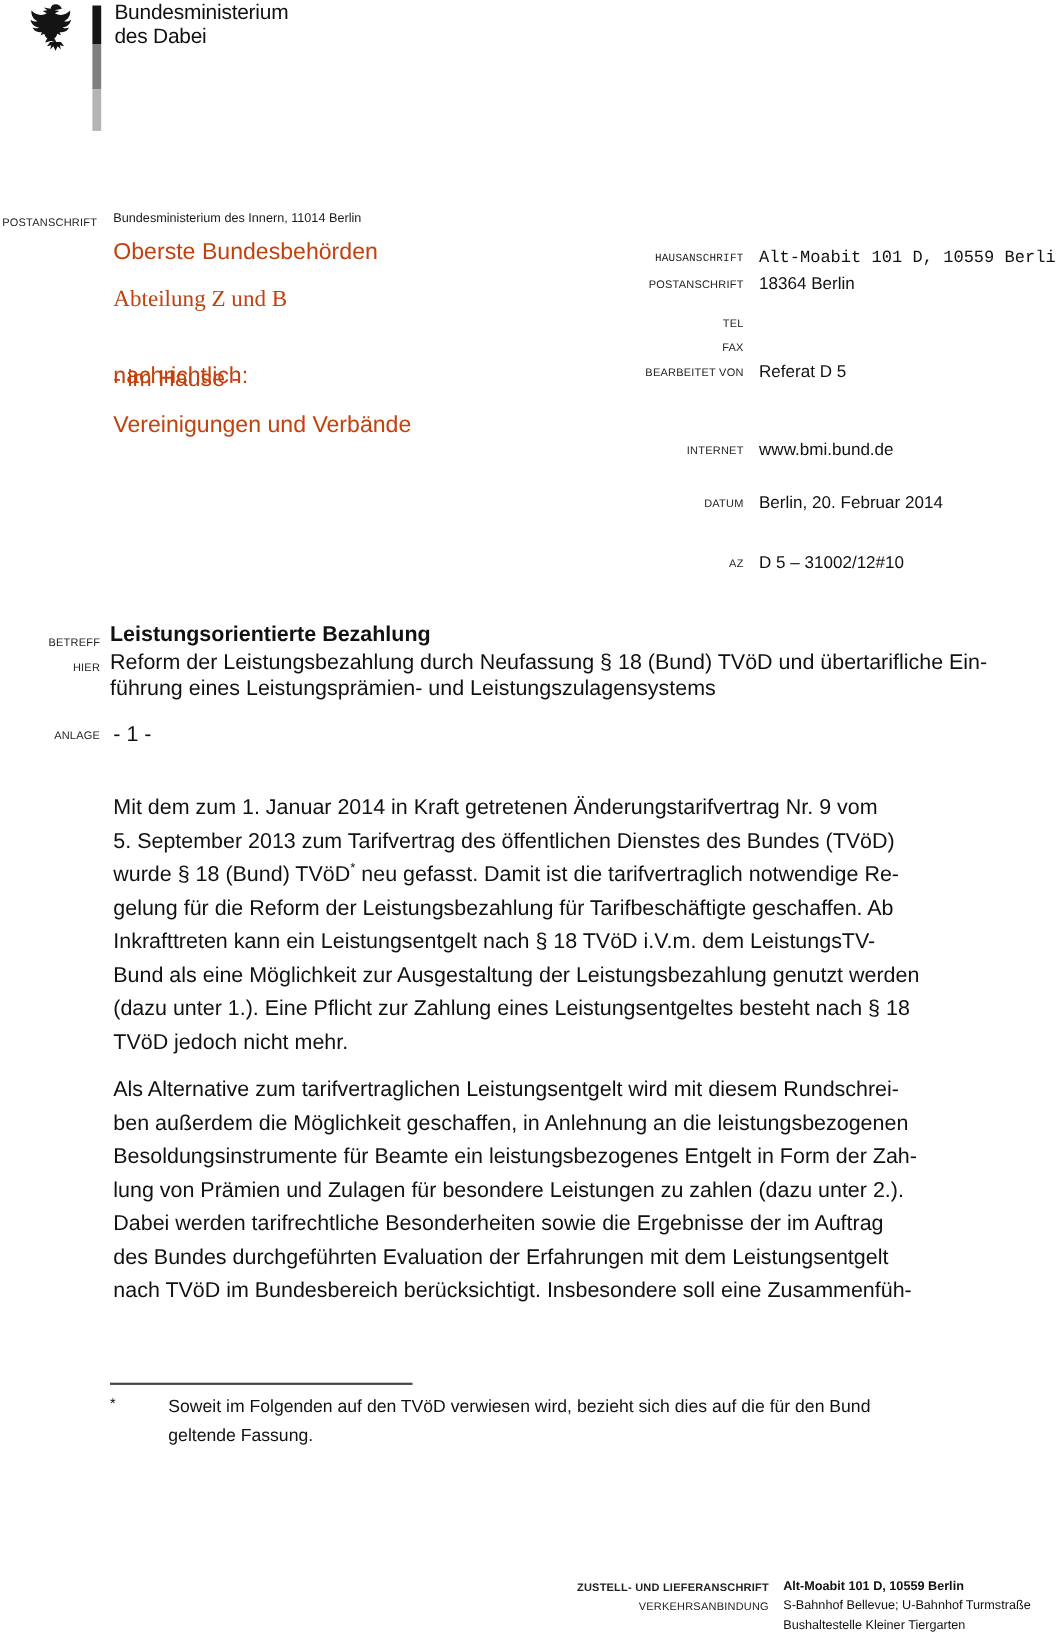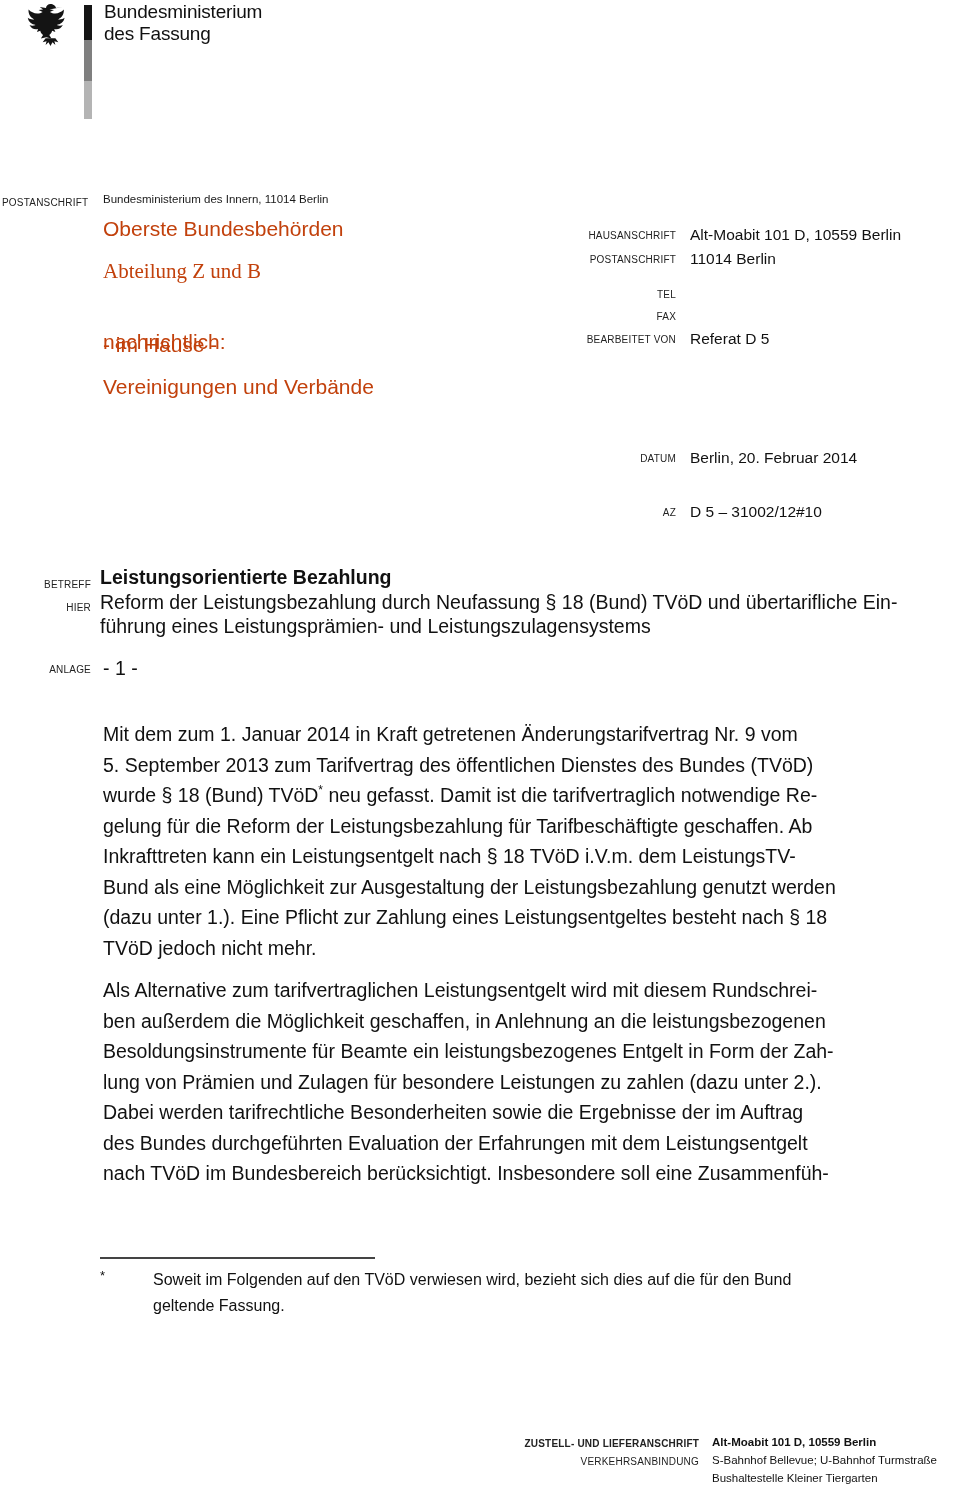--- a/index.html
+++ b/index.html
@@ -34,21 +34,21 @@
   .senderline-lbl { position:absolute; left:2px; top:196px; }
   .senderline-val { position:absolute; left:103px; top:192px; font-size:11.5px; line-height:14px; white-space:nowrap; }
   
   .rcpt { position:absolute; left:103px; font-size:21px; line-height:24px; white-space:pre; color:#c2410c; }
   .rcpt1 { top:217px; } .rcpt2 { top:259px;font-family:Liberation Serif, serif; } .rcpt3 { top:285px;margin-top:48px; }
   .rcpt4 { top:330px; } .rcpt5 { top:375px; }
   
   .crow { position:absolute; left:0; width:100%; height:20px; }
   .crow .lbl { position:absolute; right:284px; top:4px; }
   .crow .val { position:absolute; left:690px; top:0; font-size:15.5px; line-height:19px; white-space:nowrap; color:#111; }
-  .crow-1 { top:225px; } .crow-2 { top:249px; } .crow-3 { top:284px; }
+  .crow-1 { top:225px;font-family:Liberation Mono, monospace; } .crow-2 { top:249px; } .crow-3 { top:284px; }
   .crow-4 { top:306px; } .crow-5 { top:329px; } .crow-6 { top:374px; }
   .crow-7 { top:400px; } .crow-datum { top:448px; } .crow-az { top:474px;margin-top:28px; }
   
   .subjlbl { position:absolute; left:0; width:91px; text-align:right; }
   .betreff-lbl { top:578px; } .hier-lbl { top:601px; } .anlage-lbl { top:663px; }
   .subject-bold { position:absolute; left:100px; top:566px; font-size:19.5px; font-weight:bold; line-height:23.5px; white-space:pre; color:#111; }
   .subject-rest { position:absolute; left:100px; top:591px; font-size:19.5px; line-height:23.5px; white-space:pre-line; color:#111; }
   .anlage-val { position:absolute; left:103px; top:656px; font-size:19.5px; line-height:24px; white-space:pre; color:#111; }
   
   .para { position:absolute; left:103px; width:860px; color:#111; }
@@ -76,50 +76,54 @@
       <path fill="#141414" d="M25 3c-2.5 0-4.5 1.8-4.6 4.2L14 6l3.4 2.6-4.6.6 4.2 2-2.6 1.2C10 13.6 5.6 12 2.6 8.8c-.4 4.6 2 8.4 5.8 10-2.4.4-4.8-.2-6.6-1.6.8 4.4 4.2 7 8 7.2-2 1-4.2 1-6.2.2 1.6 3.6 5.4 5 8.8 4l-1.2 3 3.4-1.2c.2 1.8 1.2 3.2 2.8 4.2l-2.2 3.8 5.4-1.4 5.4 1.4-2.2-3.8c1.6-1 2.6-2.4 2.8-4.2l3.4 1.2-1.2-3c3.4 1 7.2-.4 8.8-4-2 .8-4.2.8-6.2-.2 3.8-.2 7.2-2.8 8-7.2-1.8 1.4-4.2 2-6.6 1.6 3.8-1.6 6.2-5.4 5.8-10-3 3.2-7.4 4.8-11.6 3.6l-2.6-1.2 4.2-2-4.6-.6L37 6l-6.4 1.2C30.5 4.8 27.5 3 25 3z"></path>
       <path fill="#141414" d="M20 38l-3 4 4-1-1 4 3-3 2 4 2-4 3 3-1-4 4 1-3-4z"></path>
     </svg>
   </div>
   <div class="barstack">
     <div class="seg1"></div>
     <div class="seg2"></div>
     <div class="seg3"></div>
   </div>
   <div class="wordmark"><span>Bundesministerium</span>
-<span>des Fassung</span></div>
+<span>des Dabei</span></div>
 
   <div class="lbl senderline-lbl">POSTANSCHRIFT</div>
   <div class="senderline-val">Bundesministerium des Innern, 11014 Berlin</div>
 
   <div class="rcpt rcpt1">Oberste Bundesbehörden</div>
   <div class="rcpt rcpt2">Abteilung Z und B</div>
   <div class="rcpt rcpt3">- im Hause -</div>
   <div class="rcpt rcpt4">nachrichtlich:</div>
   <div class="rcpt rcpt5">Vereinigungen und Verbände</div>
 
   <div class="crow crow-1">
     <span class="lbl">HAUSANSCHRIFT</span>
     <span class="val">Alt-Moabit 101 D, 10559 Berlin</span>
   </div>
   <div class="crow crow-2">
     <span class="lbl">POSTANSCHRIFT</span>
-    <span class="val">11014 Berlin</span>
+    <span class="val">18364 Berlin</span>
   </div>
   <div class="crow crow-3">
     <span class="lbl">TEL</span>
     <span class="val"></span>
   </div>
   <div class="crow crow-4">
     <span class="lbl">FAX</span>
     <span class="val"></span>
   </div>
   <div class="crow crow-5">
     <span class="lbl">BEARBEITET VON</span>
     <span class="val">Referat D 5</span>
+  </div>
+  <div class="crow crow-7">
+    <span class="lbl">INTERNET</span>
+    <span class="val">www.bmi.bund.de</span>
   </div>
   <div class="crow crow-datum">
     <span class="lbl">DATUM</span>
     <span class="val">Berlin, 20. Februar 2014</span>
   </div>
   <div class="crow crow-az">
     <span class="lbl">AZ</span>
     <span class="val">D 5 – 31002/12#10</span>
   </div>
 

